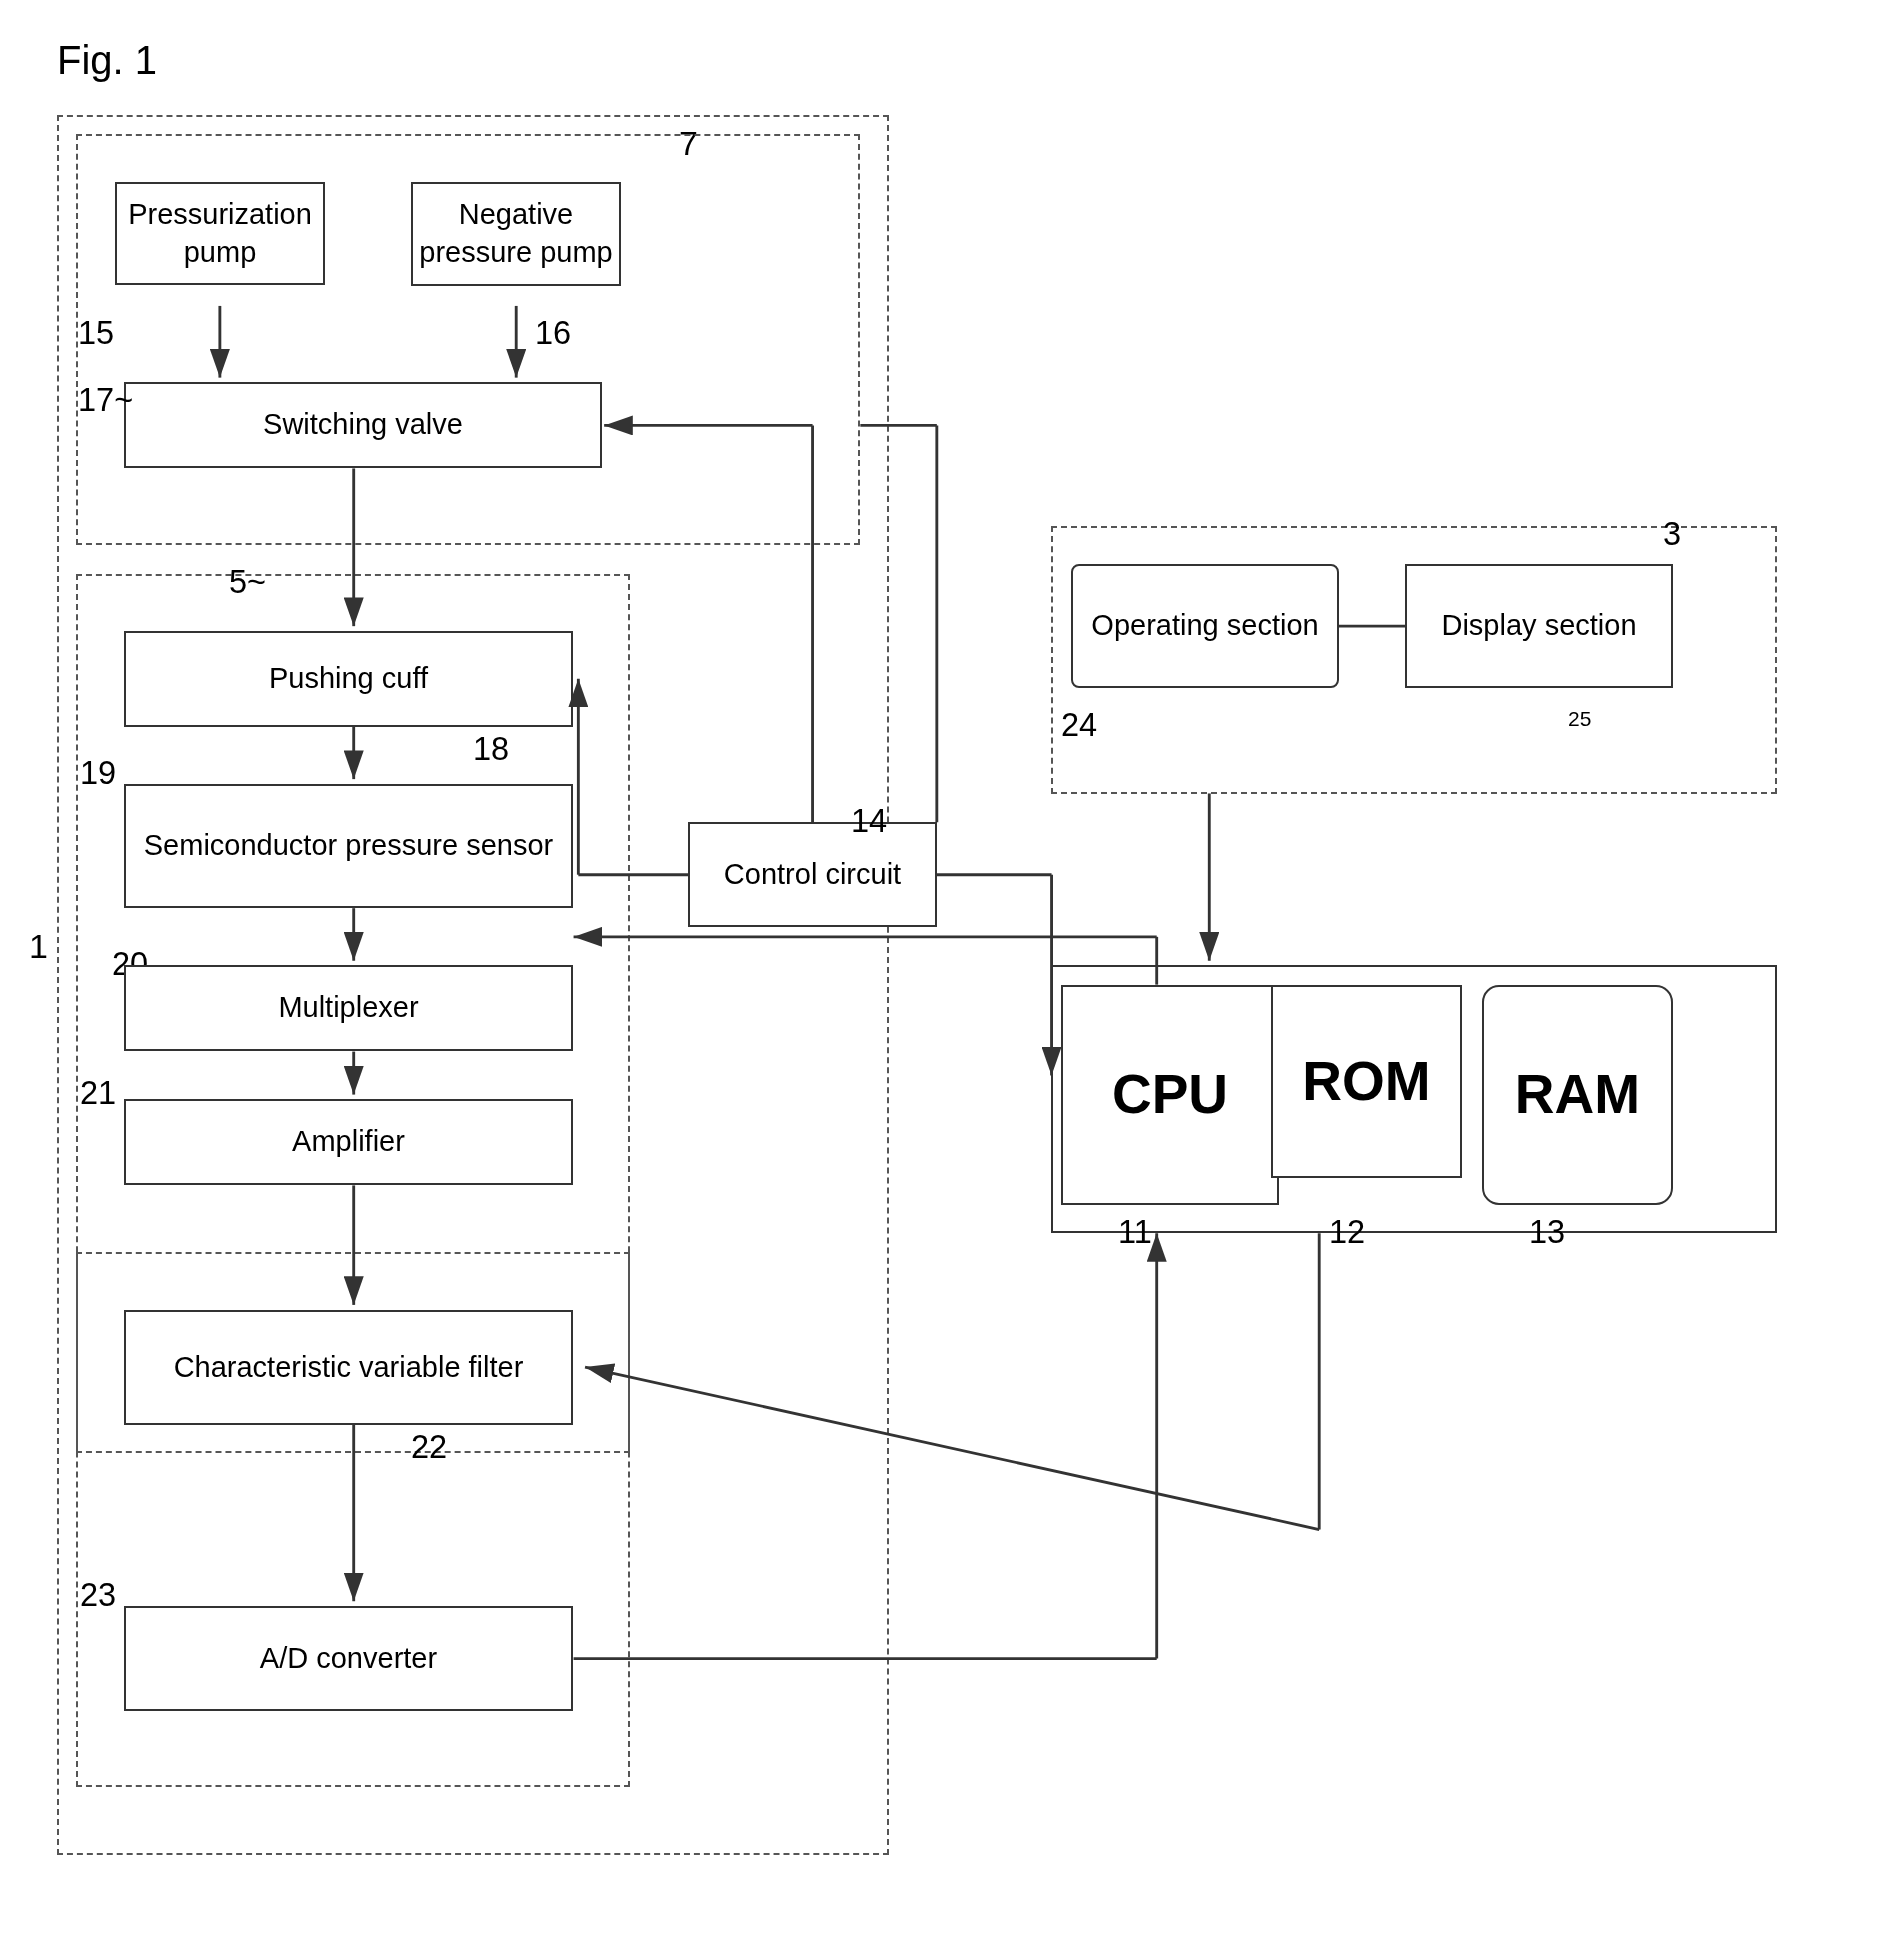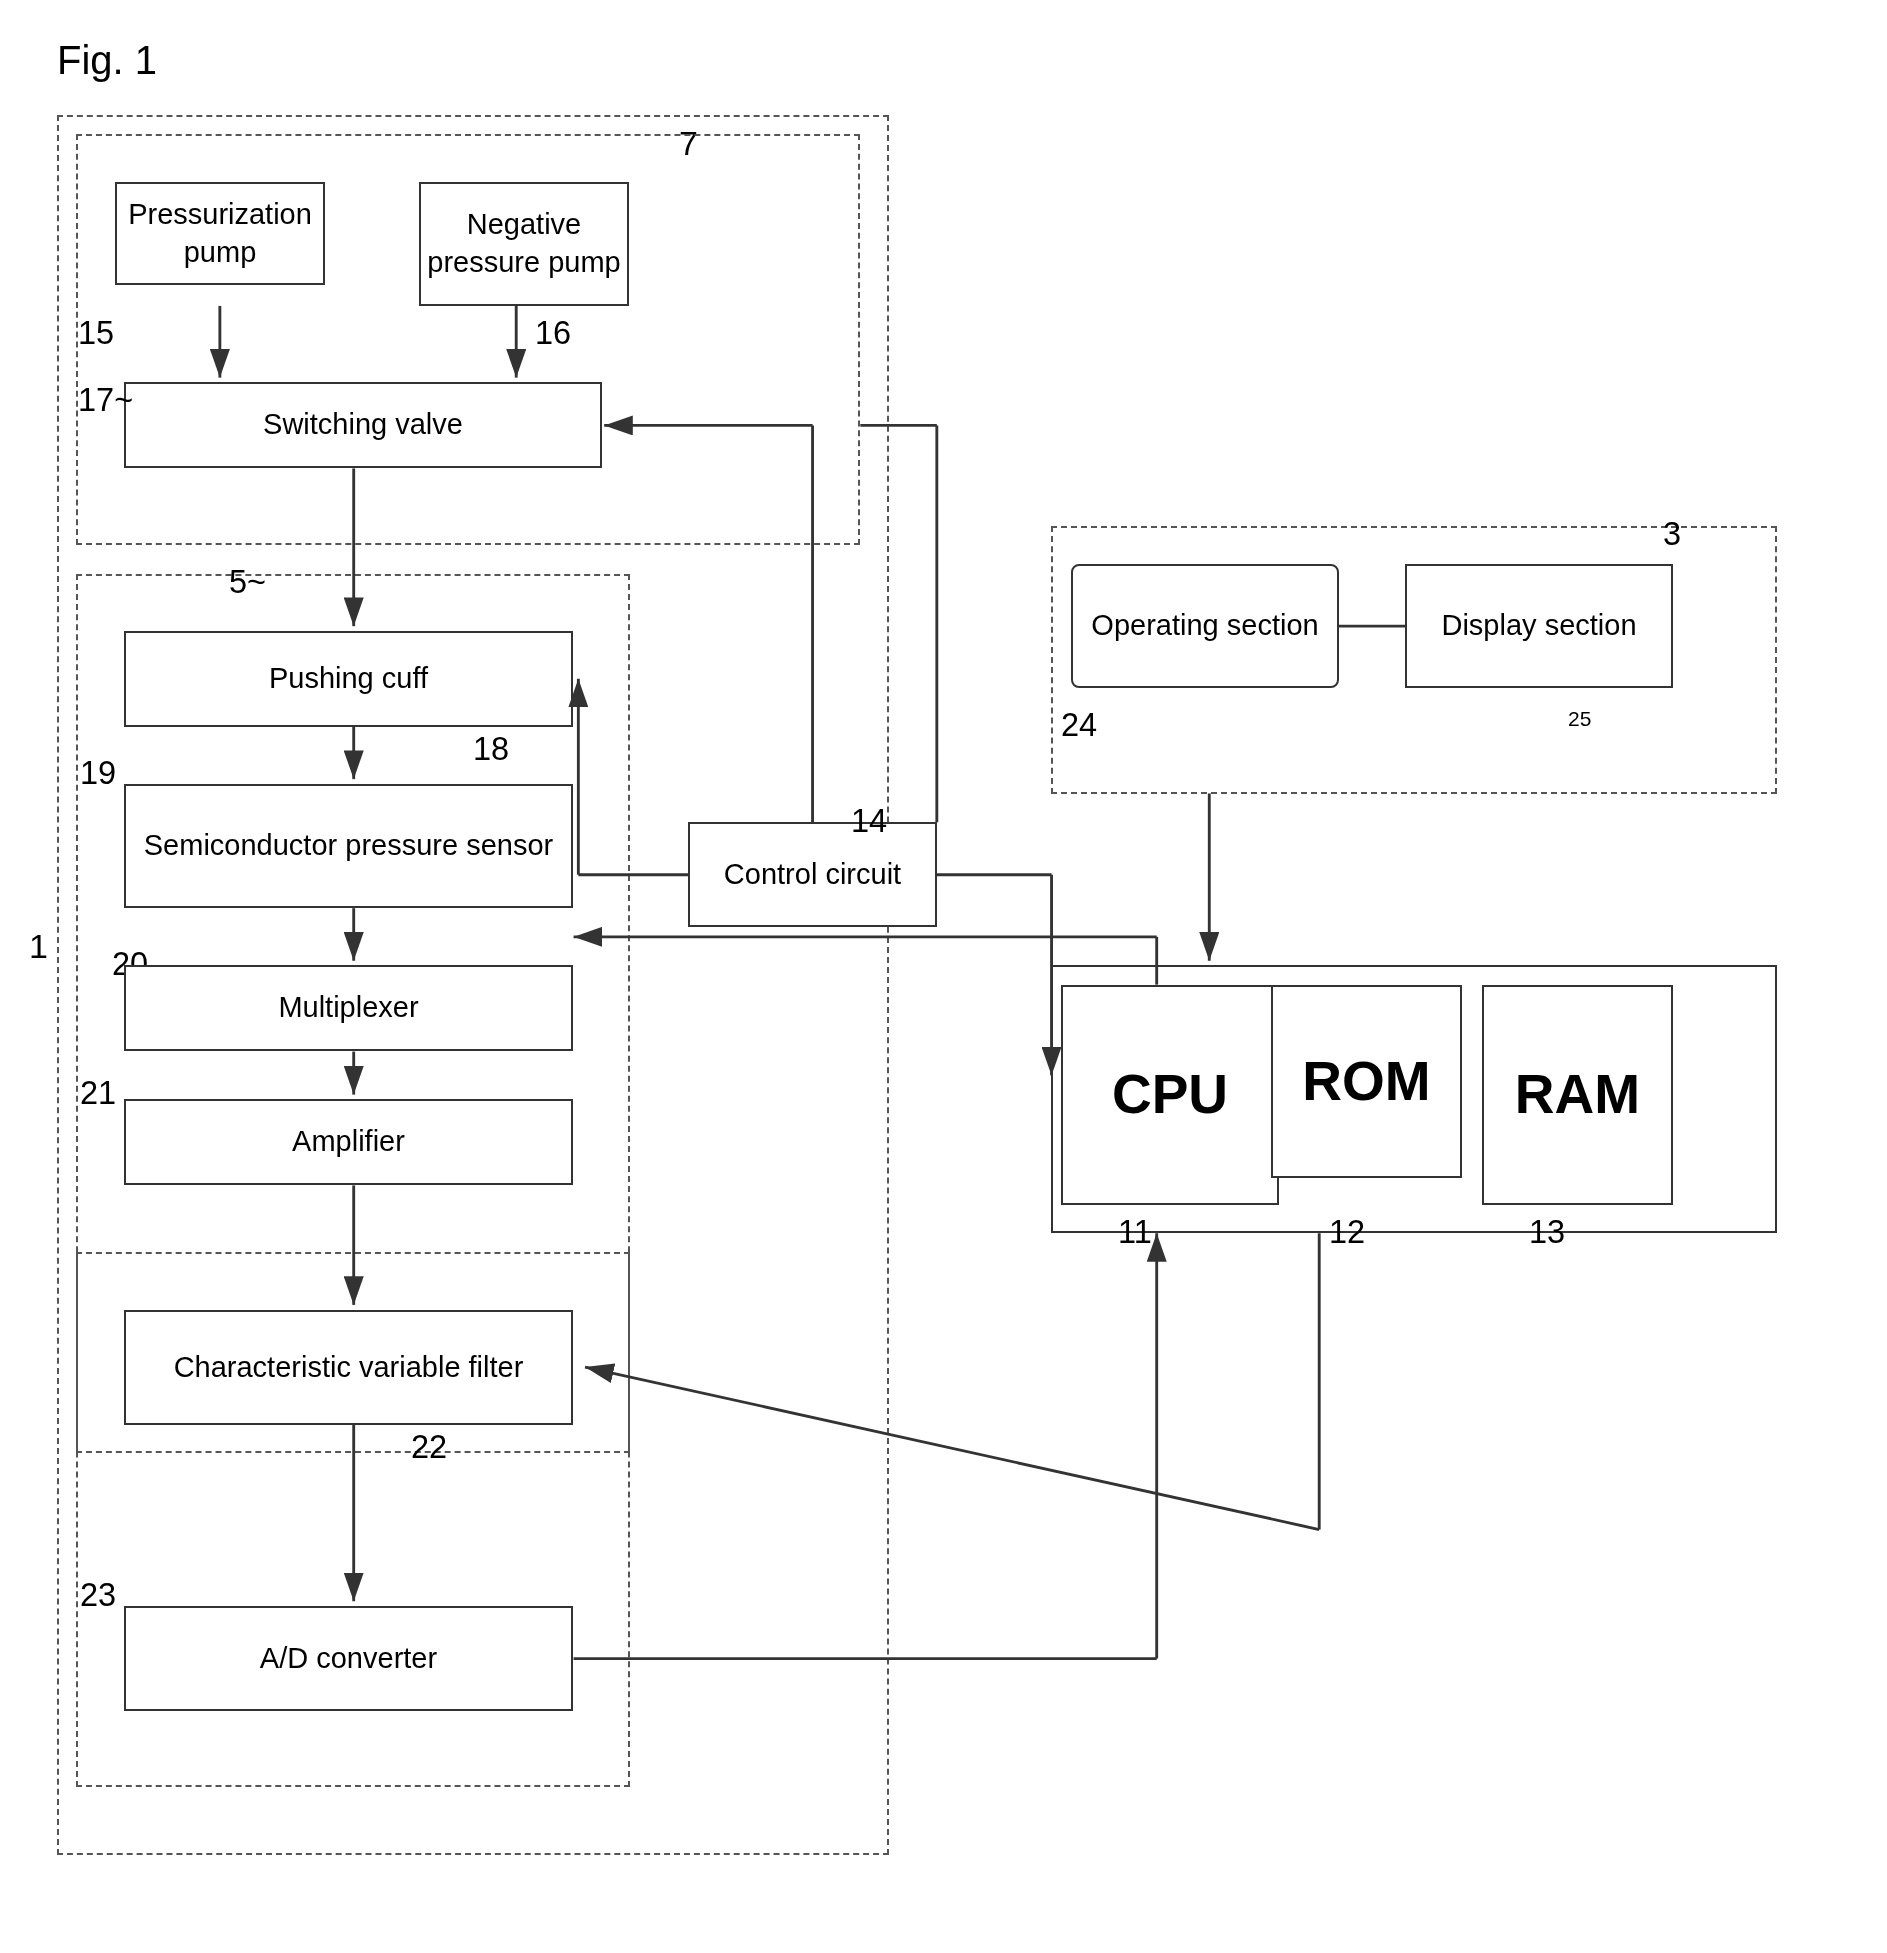--- a/index.html
+++ b/index.html
@@ -73,22 +73,21 @@
       top: 182px;
       left: 115px;
       width: 210px;
       height: 103px;
     }
 
     .negative-pressure-pump {
       top: 182px;
       left: 411px;
       width: 210px;
-      height: 124px;
-      margin-left: 8px;
+      height: 104px;
     }
 
     .switching-valve {
       top: 382px;
       left: 124px;
       width: 478px;
       height: 86px;
     }
 
     
@@ -240,20 +239,21 @@
       font-weight: bold;
     }
 
     .ram-box {
       top: 985px;
       left: 1482px;
       width: 191px;
       height: 220px;
       font-size: 55px;
       font-weight: bold;
+      border-radius: 17px;
     }
 
     .label-11 { position: absolute; top: 1214px; left: 1118px; font-size: 32.5px; }
     .label-12 { position: absolute; top: 1214px; left: 1329px; font-size: 32.5px; }
     .label-13 { position: absolute; top: 1214px; left: 1529px; font-size: 32.5px; }
 
     
     .diagram-svg {
       position: absolute;
       top: 0;

